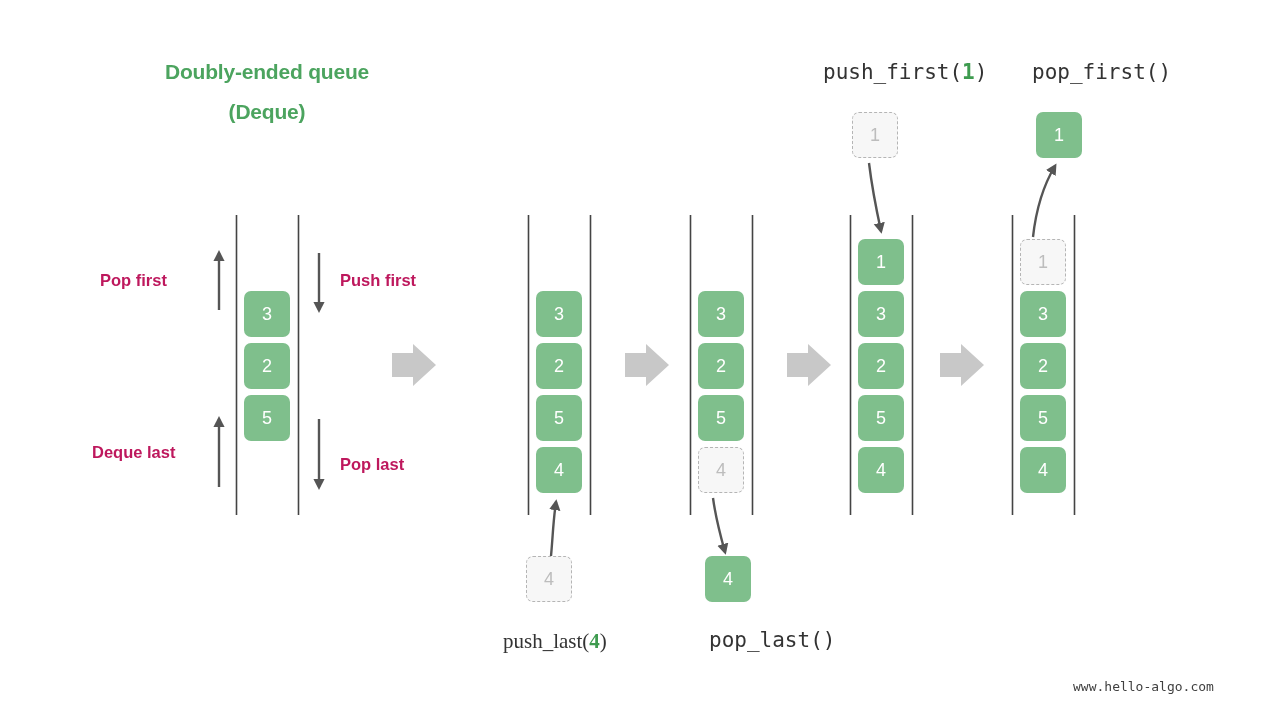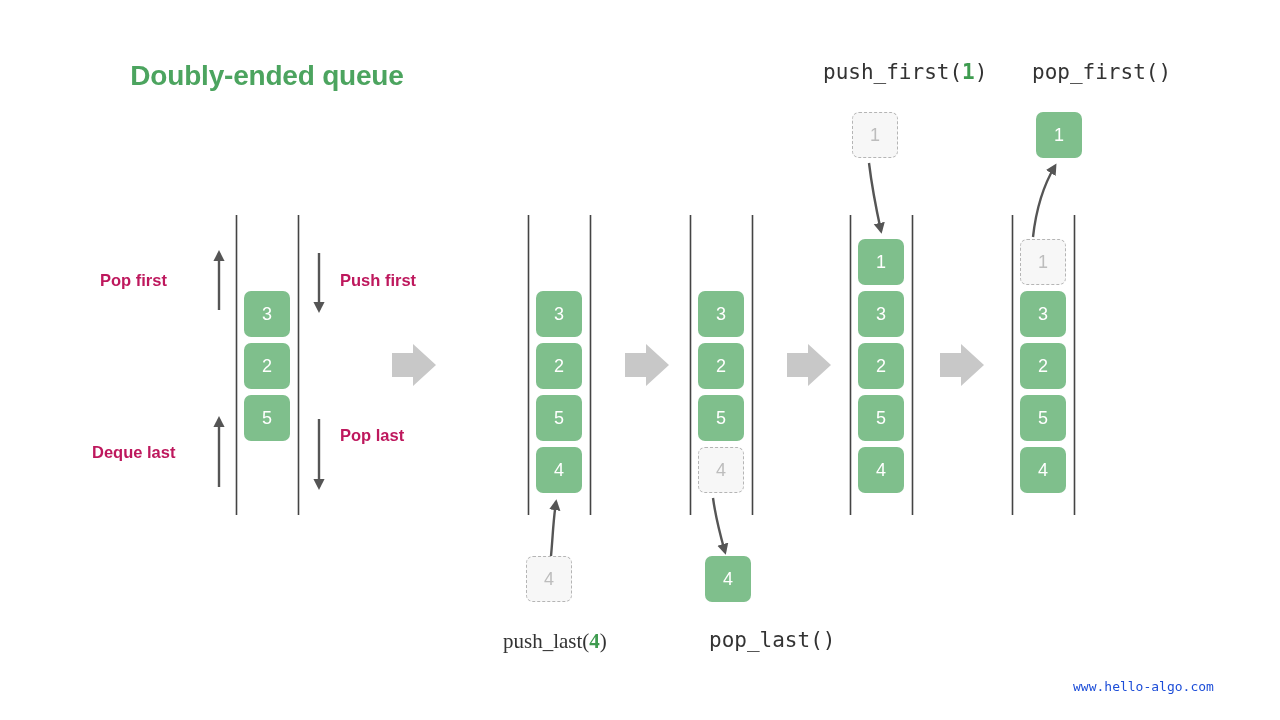--- a/index.html
+++ b/index.html
@@ -19,21 +19,21 @@
     left: 0; top: 0;
     width: 1280px;
     height: 720px;
   }
   .abs { position: absolute; }
 
   
   .title {
     color: #4CA45F;
     font-weight: bold;
-    font-size: 28px;
+    font-size: 21px;
     text-align: center;
     letter-spacing: -0.2px;
     white-space: nowrap;
   }
   .hdr-label {
     color: #333333;
     font-weight: bold;
     font-size: 17px;
     text-align: center;
     white-space: nowrap;
@@ -45,21 +45,21 @@
     white-space: nowrap;
   }
   .code-label {
     color: #333333;
     font-family: "DejaVu Sans Mono", "Liberation Mono", monospace;
     font-size: 21px;
     white-space: nowrap;
   }
   .code-label .arg { color: #3E9B4F; font-weight: bold; }
   .watermark {
-    color: #1d4ed8;
+    color: #404040;
     font-family: "DejaVu Sans Mono", "Liberation Mono", monospace;
     font-size: 13px;
     white-space: nowrap;
   }
 
   
   .box {
     width: 46px;
     height: 46px;
     border-radius: 7px;
@@ -162,26 +162,27 @@
     </g>
     <g fill="#C8C8C8">
       <path d="M787,353 L808,353 L808,344 L831,365 L808,386 L808,377 L787,377 Z"></path>
     </g>
     <g fill="#C8C8C8">
       <path d="M940,353 L961,353 L961,344 L984,365 L961,386 L961,377 L940,377 Z"></path>
     </g>
   </svg>
 
   <div class="abs title" style="left:117px; top:60px; width:300px;">Doubly-ended queue</div>
+  <div class="abs title" style="left:117px; top:100px; width:300px;">(Deque)</div>
 
 
   <div class="abs op-label" style="left:100px; top:271px;">Pop first</div>
   <div class="abs op-label" style="left:340px; top:271px;">Push first</div>
   <div class="abs op-label" style="left:92px; top:443px;">Deque last</div>
-  <div class="abs op-label" style="left:340px; top:426px;">Pop last</div>
+  <div class="abs op-label" style="left:340px; top:455px;">Pop last</div>
 
   <div class="abs code-label" style="left:503px; top:629px;font-family:Liberation Serif, serif;">
     <span>push_last(</span><span class="arg">4</span><span>)</span>
   </div>
   <div class="abs code-label" style="left:703px; top:628px;margin-left:6px;">pop_last()</div>
 
   <div class="abs code-label" style="left:823px; top:60px;">
     <span>push_first(</span><span class="arg">1</span><span>)</span>
   </div>
   <div class="abs code-label" style="left:1032px; top:60px;">pop_first()</div>

